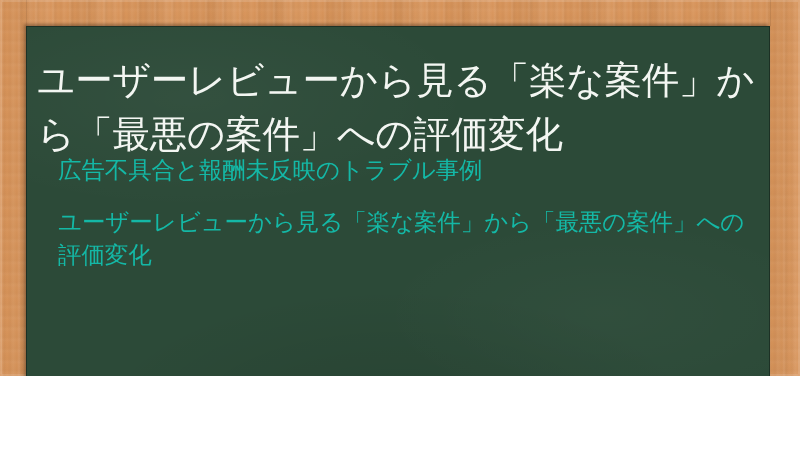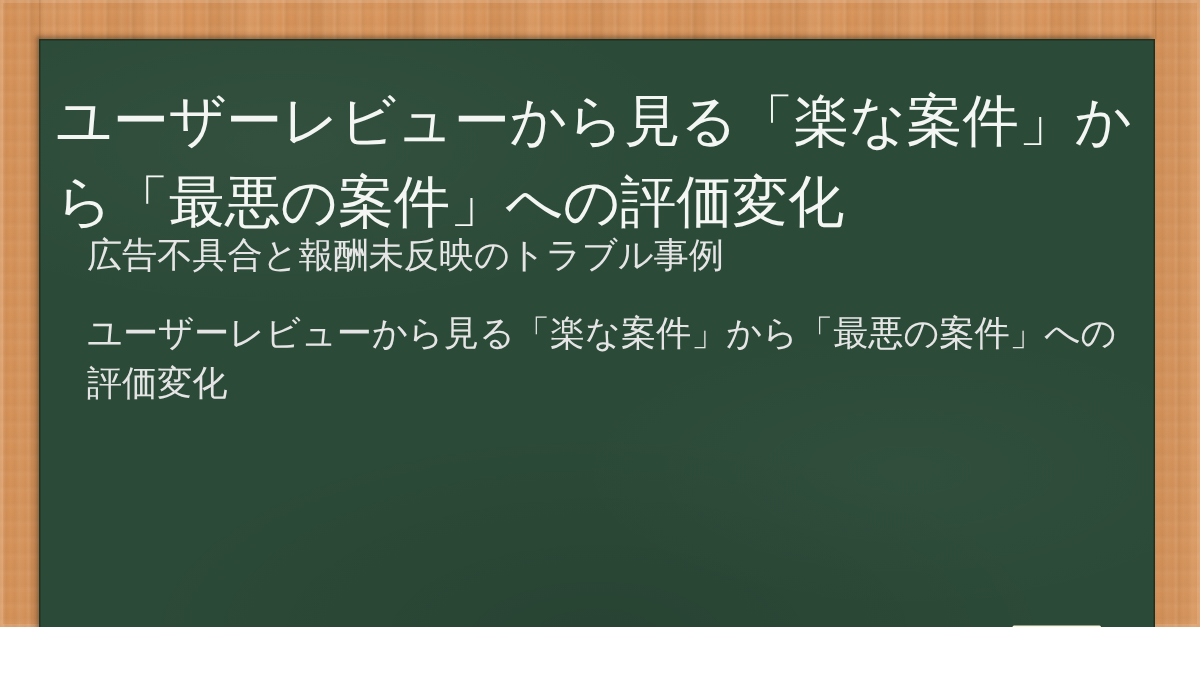--- a/index.html
+++ b/index.html
@@ -11,21 +11,21 @@
     width: 800px;
     height: 450px;
     overflow: hidden;
     font-family: "Liberation Sans", "DejaVu Sans", sans-serif;
   }
 
   
   #slide {
     position: relative;
     width: 800px;
-    height: 418px;
+    height: 376px;
     box-sizing: border-box;
     background: #d8945a;
     overflow: hidden;
     padding-left: 32px;
   }
 
   
   .wood-grain {
     position: absolute;
     inset: 0;
@@ -126,21 +126,21 @@
   #bullet-list {
     position: absolute;
     left: 32px;
     top: 128px;
     width: 700px;
     margin: 0;
     padding: 0;
     list-style: none;
   }
   #bullet-list li {
-    color: #e5e5e5;
+    color: #14b8a6;
     font-size: 23.5px;
     line-height: 33px;
     margin: 0 0 19px 0;
     letter-spacing: -0.1px;
     font-weight: 400;
     word-break: break-all;
   }
   #bullet-list li:last-child {
     margin-bottom: 0;
   }

